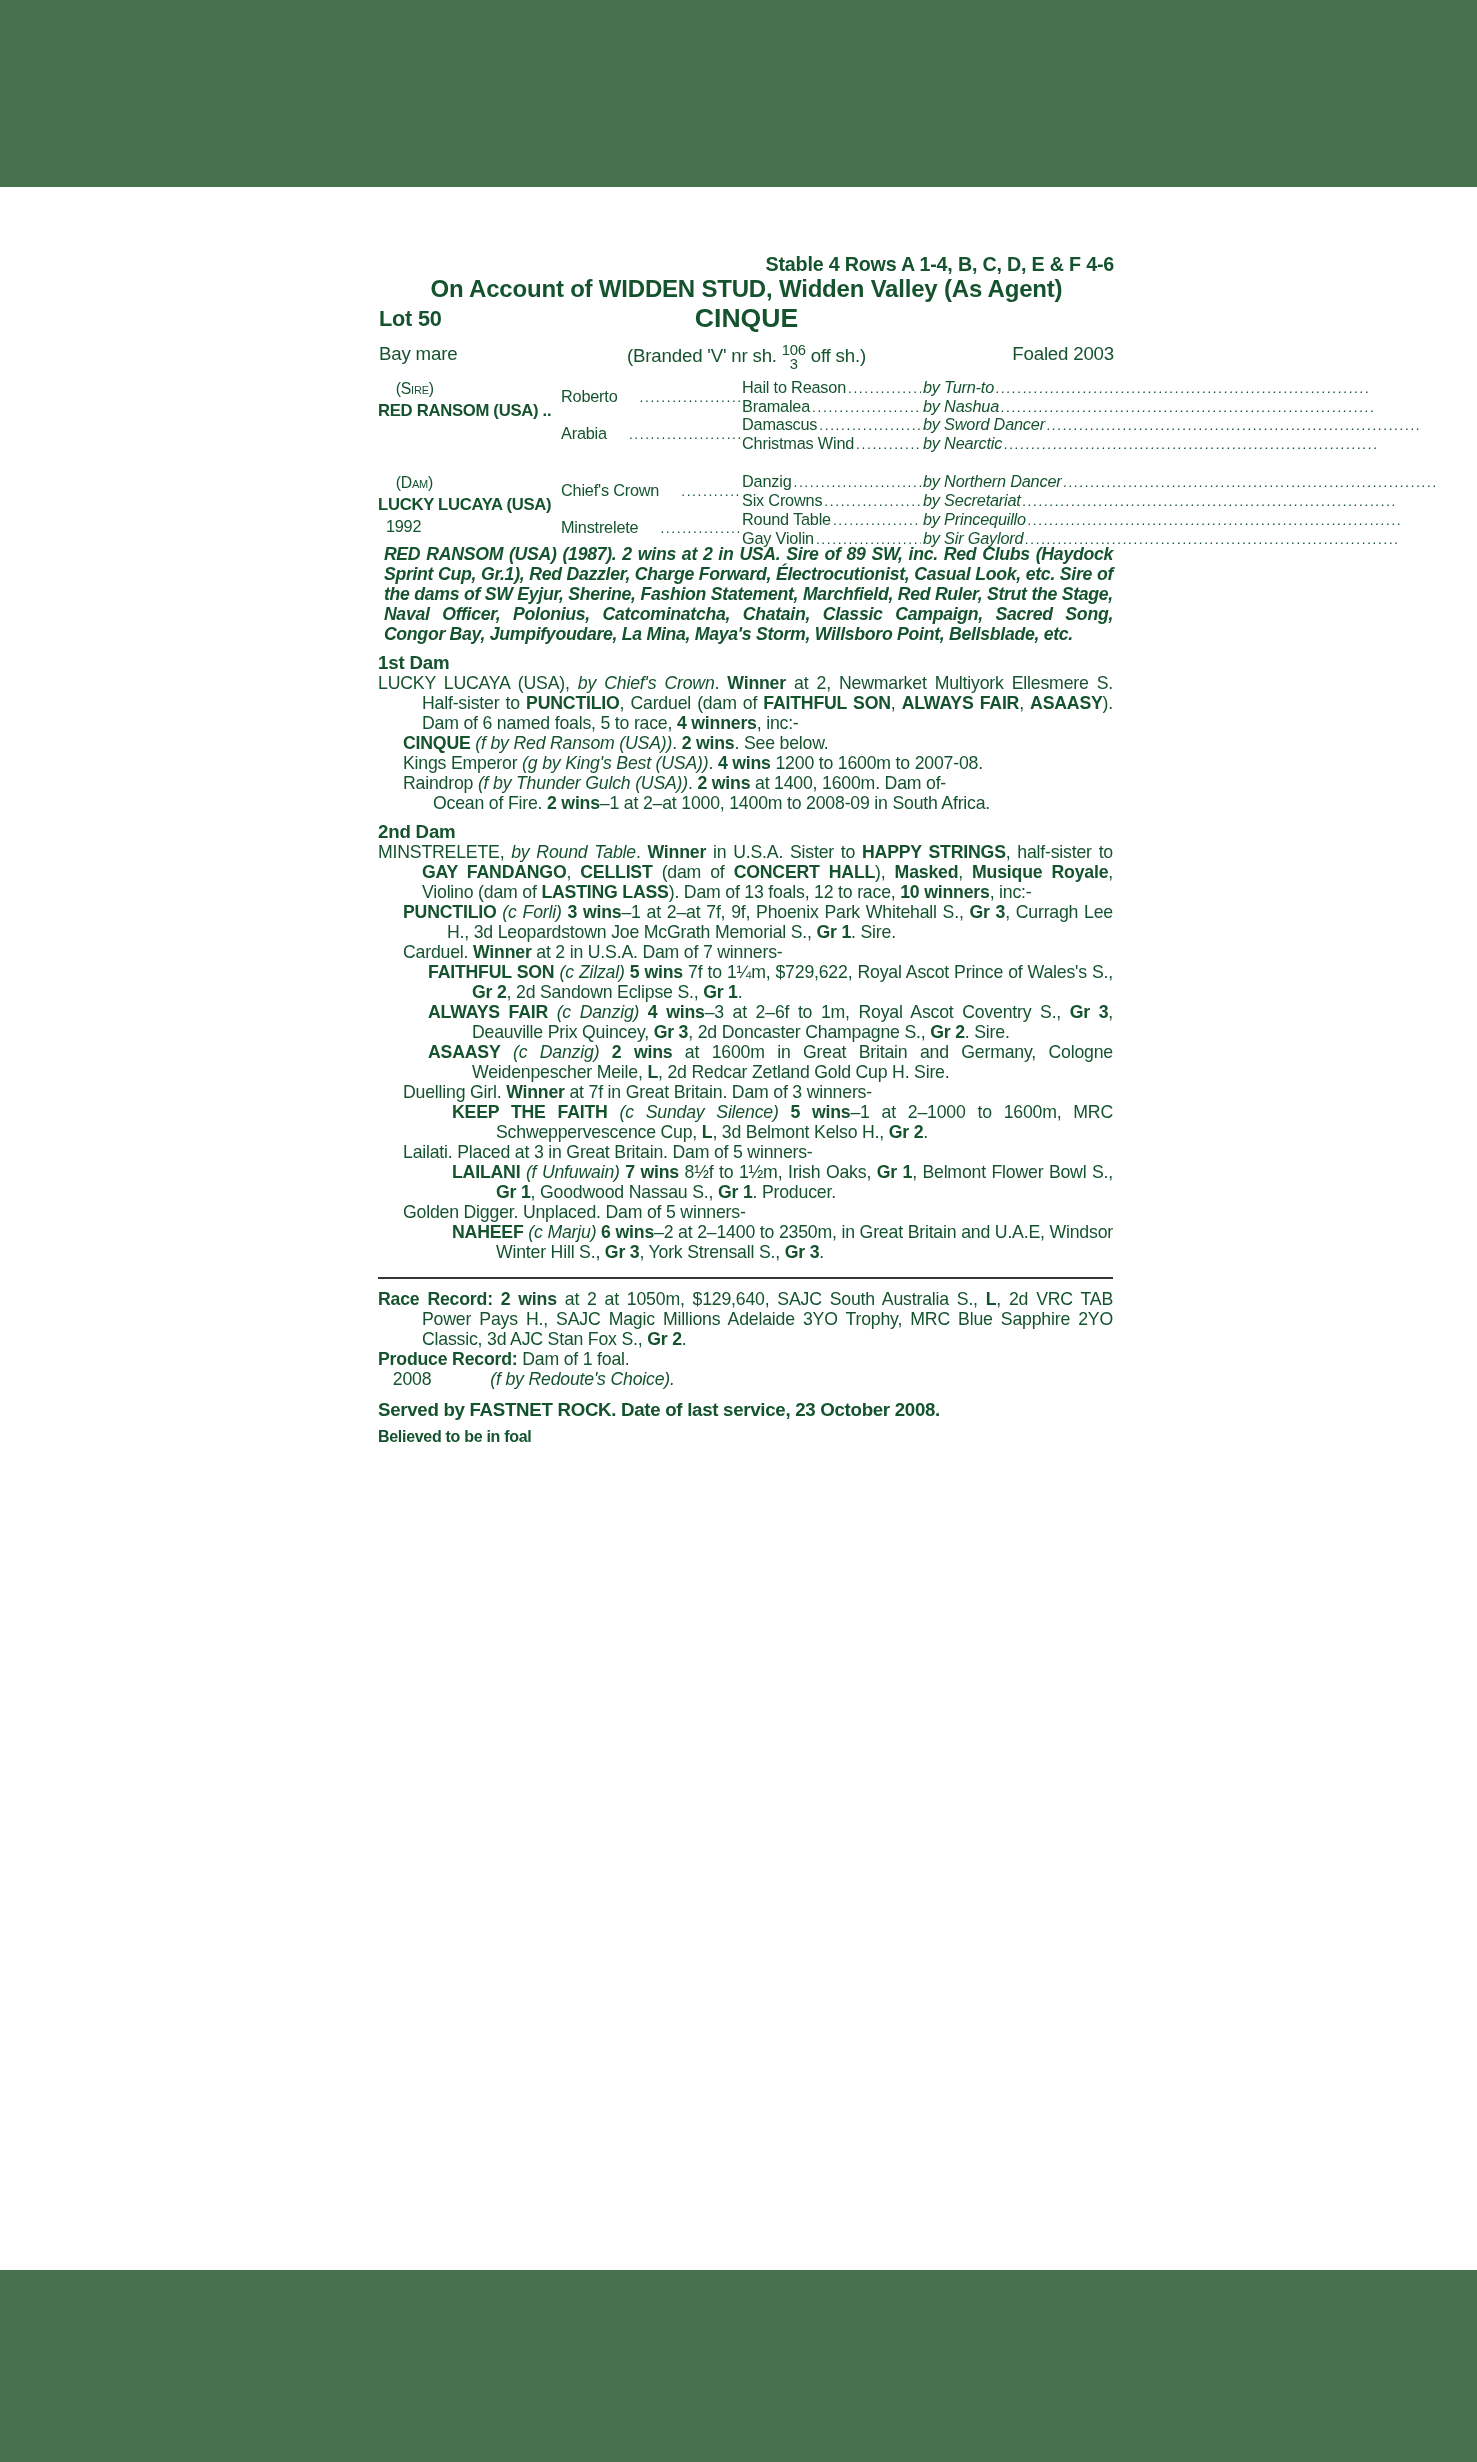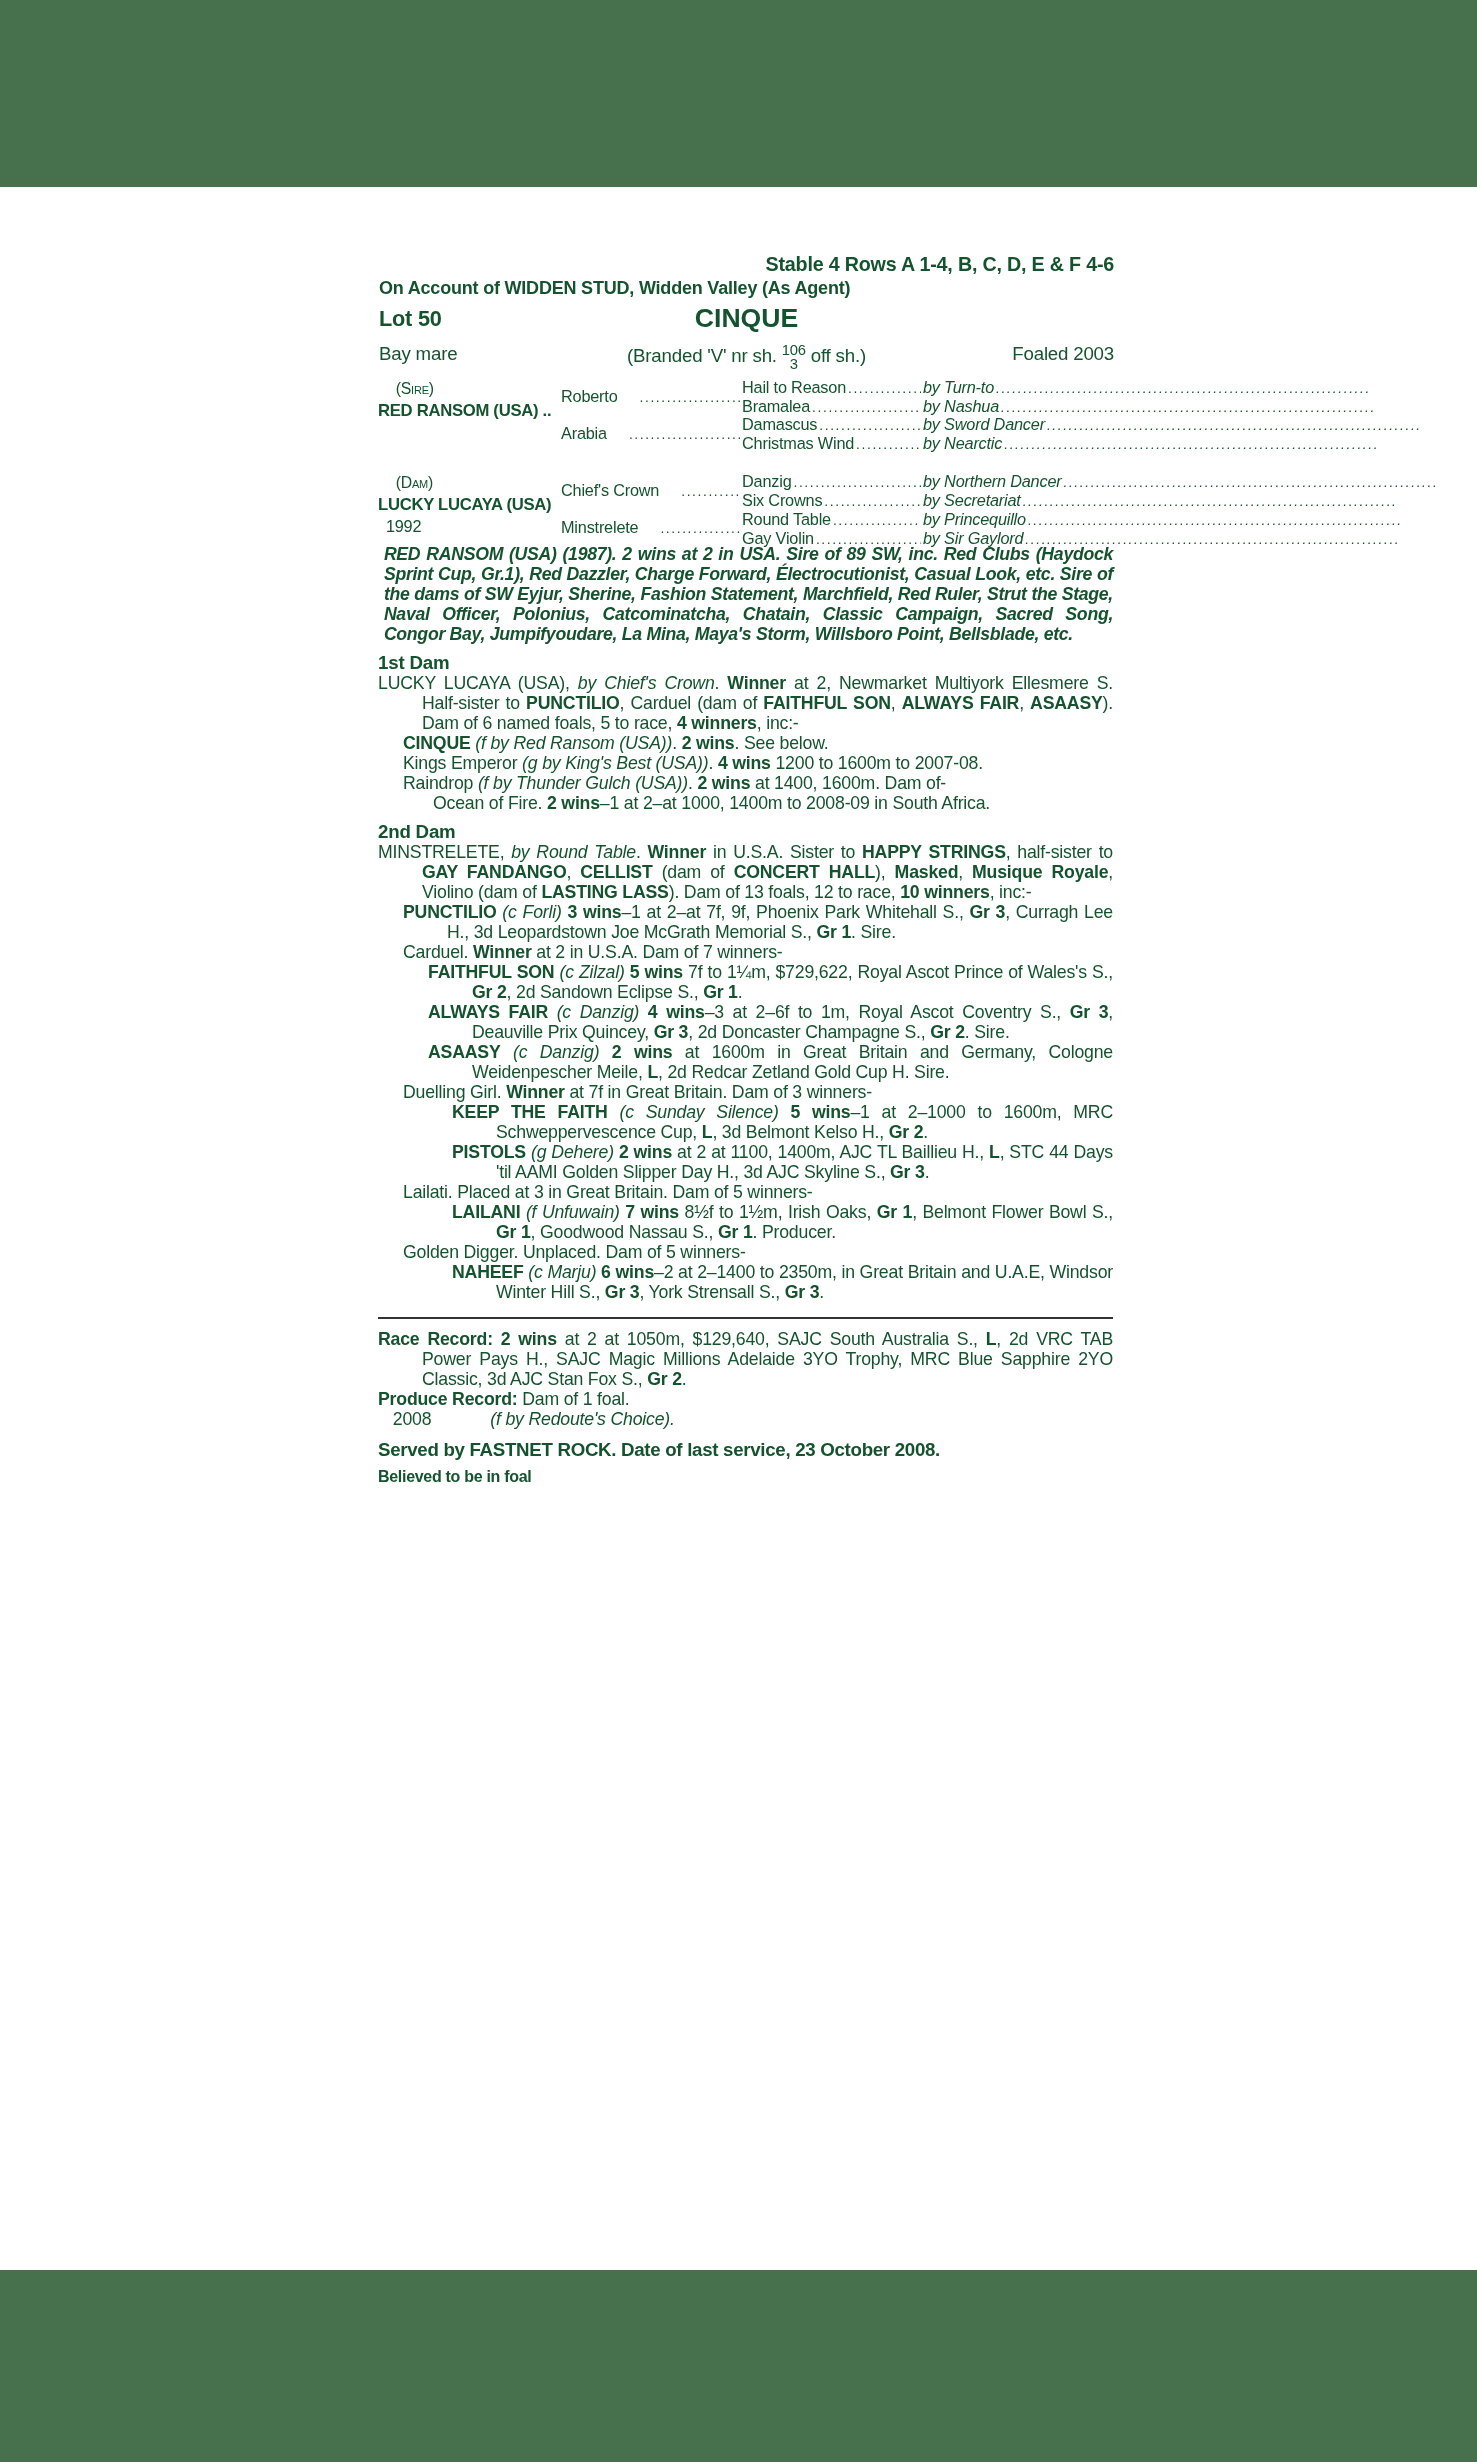--- a/index.html
+++ b/index.html
@@ -5,21 +5,21 @@
   html,body{margin:0;padding:0;background:#e8e8e8;}
   .page{position:relative;width:1478px;height:2463px;background:#ffffff;overflow:hidden;
         font-family:"Liberation Sans","DejaVu Sans",sans-serif;color:#14532d;letter-spacing:-0.2px;}
   .band{position:absolute;left:0;width:1478px;}
   .band.top{top:0;height:187px;}
   .band.bottom{top:2270px;height:193px;}
 
   
   .hline{position:absolute;left:379px;width:735px;}
   .stable-line{top:253px;text-align:right;font-weight:bold;font-size:19.7px;line-height:23.6px;}
-  .account-line{top:277px;text-align:left;font-weight:bold;font-size:18px;line-height:23.6px;}
+  .account-line{top:277px;text-align:center;font-weight:bold;font-size:24px;line-height:23.6px;}
   .lot-row{top:299px;height:35px;}
   .lot-label{position:absolute;left:0;bottom:2px;font-weight:bold;font-size:21.7px;}
   .horse-name{position:absolute;left:0;right:0;bottom:0;text-align:center;font-weight:bold;font-size:26.6px;letter-spacing:0;}
   .detail-row{top:335px;height:45px;font-size:18.7px;}
   .detail-left{position:absolute;left:0;top:7.9px;}
   .detail-center{position:absolute;left:0;right:0;top:7.9px;text-align:center;}
   .detail-right{position:absolute;right:0;top:7.9px;}
   .frac{display:inline-block;vertical-align:middle;text-align:center;font-size:14.8px;line-height:13.8px;margin:0 4.9px;transform:translateY(1px);}
 
   
@@ -205,21 +205,20 @@
     <div class="dam-head">2nd Dam</div>
     <div>
         <div class="entry" style="padding-left: 44px; text-indent: -44px;"><span>MINSTRELETE, </span><span class="i">by Round Table</span><span>. </span><span class="b">Winner</span><span> in U.S.A. Sister to </span><span class="b">HAPPY STRINGS</span><span>, half-sister to </span><span class="b">GAY FANDANGO</span><span>, </span><span class="b">CELLIST</span><span> (dam of </span><span class="b">CONCERT HALL</span><span>), </span><span class="b">Masked</span><span>, </span><span class="b">Musique Royale</span><span>, Violino (dam of </span><span class="b">LASTING LASS</span><span>). Dam of 13 foals, 12 to race, </span><span class="b">10 winners</span><span>, inc:-</span></div>
         <div class="entry" style="padding-left: 69px; text-indent: -44px;"><span class="b">PUNCTILIO</span><span class="i"> (c Forli)</span><span class="b"> 3 wins</span><span>–1 at 2–at 7f, 9f, Phoenix Park Whitehall S., </span><span class="b">Gr 3</span><span>, Curragh Lee H., 3d Leopardstown Joe McGrath Memorial S., </span><span class="b">Gr 1</span><span>. Sire.</span></div>
         <div class="entry" style="padding-left: 69px; text-indent: -44px;"><span>Carduel. </span><span class="b">Winner</span><span> at 2 in U.S.A. Dam of 7 winners-</span></div>
         <div class="entry" style="padding-left: 94px; text-indent: -44px;"><span class="b">FAITHFUL SON</span><span class="i"> (c Zilzal)</span><span class="b"> 5 wins</span><span> 7f to 1¼m, $729,622, Royal Ascot Prince of Wales's S., </span><span class="b">Gr 2</span><span>, 2d Sandown Eclipse S., </span><span class="b">Gr 1</span><span>.</span></div>
         <div class="entry" style="padding-left: 94px; text-indent: -44px;"><span class="b">ALWAYS FAIR</span><span class="i"> (c Danzig)</span><span class="b"> 4 wins</span><span>–3 at 2–6f to 1m, Royal Ascot Coventry S., </span><span class="b">Gr 3</span><span>, Deauville Prix Quincey, </span><span class="b">Gr 3</span><span>, 2d Doncaster Champagne S., </span><span class="b">Gr 2</span><span>. Sire.</span></div>
         <div class="entry" style="padding-left: 94px; text-indent: -44px;"><span class="b">ASAASY</span><span class="i"> (c Danzig)</span><span class="b"> 2 wins</span><span> at 1600m in Great Britain and Germany, Cologne Weidenpescher Meile, </span><span class="b">L</span><span>, 2d Redcar Zetland Gold Cup H. Sire.</span></div>
         <div class="entry" style="padding-left: 69px; text-indent: -44px;"><span>Duelling Girl. </span><span class="b">Winner</span><span> at 7f in Great Britain. Dam of 3 winners-</span></div>
         <div class="entry" style="padding-left: 118px; text-indent: -44px;"><span class="b">KEEP THE FAITH</span><span class="i"> (c Sunday Silence)</span><span class="b"> 5 wins</span><span>–1 at 2–1000 to 1600m, MRC Schweppervescence Cup, </span><span class="b">L</span><span>, 3d Belmont Kelso H., </span><span class="b">Gr 2</span><span>.</span></div>
-        <div class="entry" style="padding-left: 118px; text-indent: -44px;"><span class="b">PISTOLS</span><span class="i"> (g Dehere)</span><span class="b"> 2 wins</span><span> at 2 at 1100, 1400m, AJC TL Baillieu H., </span><span class="b">L</span><span>, STC 44 Days 'til AAMI Golden Slipper Day H., 3d AJC Skyline S., </span><span class="b">Gr 3</span><span>.</span></div>
         <div class="entry" style="padding-left: 69px; text-indent: -44px;"><span>Lailati. Placed at 3 in Great Britain. Dam of 5 winners-</span></div>
         <div class="entry" style="padding-left: 118px; text-indent: -44px;"><span class="b">LAILANI</span><span class="i"> (f Unfuwain)</span><span class="b"> 7 wins</span><span> 8½f to 1½m, Irish Oaks, </span><span class="b">Gr 1</span><span>, Belmont Flower Bowl S., </span><span class="b">Gr 1</span><span>, Goodwood Nassau S., </span><span class="b">Gr 1</span><span>. Producer.</span></div>
         <div class="entry" style="padding-left: 69px; text-indent: -44px;"><span>Golden Digger. Unplaced. Dam of 5 winners-</span></div>
         <div class="entry" style="padding-left: 118px; text-indent: -44px;"><span class="b">NAHEEF</span><span class="i"> (c Marju)</span><span class="b"> 6 wins</span><span>–2 at 2–1400 to 2350m, in Great Britain and U.A.E, Windsor Winter Hill S., </span><span class="b">Gr 3</span><span>, York Strensall S., </span><span class="b">Gr 3</span><span>.</span></div>
       </div>
     <hr class="rule">
     <div>
         <div class="entry" style="padding-left: 44px; text-indent: -44px;"><span class="b">Race Record: 2 wins</span><span> at 2 at 1050m, $129,640, SAJC South Australia S., </span><span class="b">L</span><span>, 2d VRC TAB Power Pays H., SAJC Magic Millions Adelaide 3YO Trophy, MRC Blue Sapphire 2YO Classic, 3d AJC Stan Fox S., </span><span class="b">Gr 2</span><span>.</span></div>
         <div class="entry" style="padding-left: 44px; text-indent: -44px;"><span class="b">Produce Record:</span><span> Dam of 1 foal.</span></div>
       </div>

